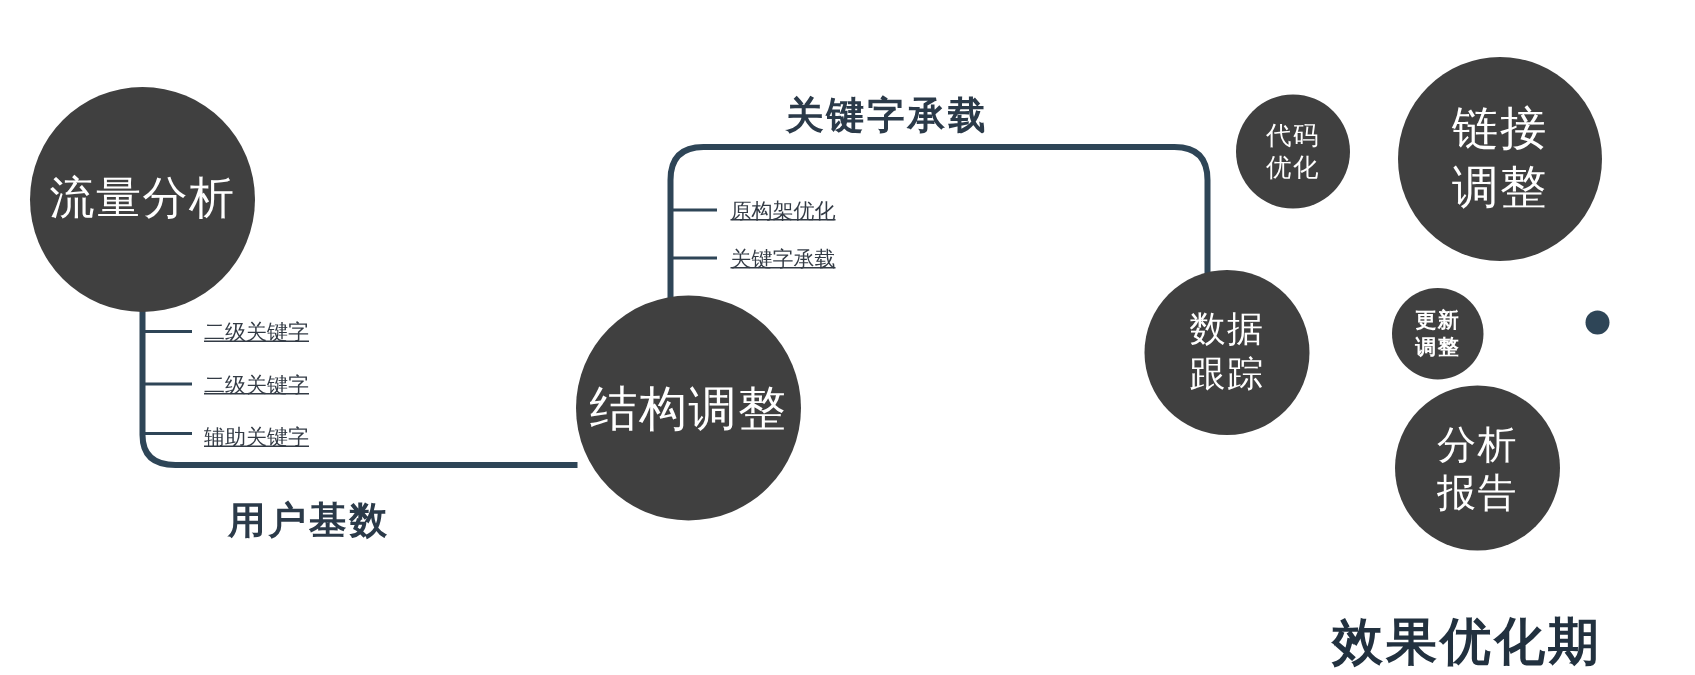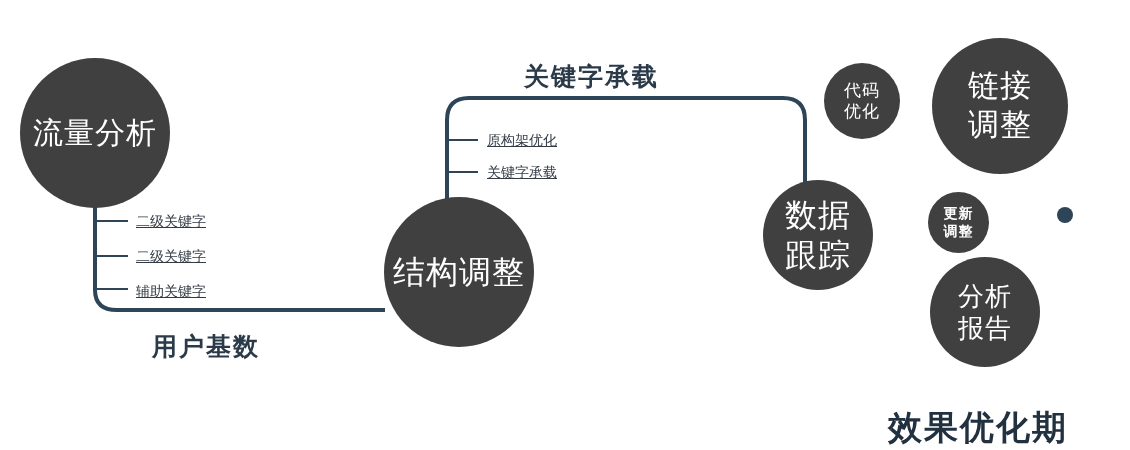--- a/index.html
+++ b/index.html
@@ -30,21 +30,21 @@
     align-items: center;
     justify-content: center;
     text-align: center;
     white-space: pre-line;
     line-height: 1.25;
     z-index: 2;
     letter-spacing: 1px;
   }
   .node-traffic   { left: 20px;  top: 58px;  width: 150px; height: 150px; font-size: 30px; }
   .node-structure { left: 384px; top: 197px; width: 150px; height: 150px; font-size: 32px; }
-  .node-tracking  { left: 763px; top: 180px; width: 110px; height: 110px; font-size: 32px; }
+  .node-tracking  { left: 763px; top: 180px; width: 110px; height: 110px; font-size: 24px; }
   .node-code      { left: 824px; top: 63px;  width: 76px;  height: 76px;  font-size: 17px; }
   .node-link      { left: 932px; top: 38px;  width: 136px; height: 136px; font-size: 31px; }
   .node-update    { left: 928px; top: 192px; width: 61px;  height: 61px;  font-size: 14px; font-weight: bold; }
   .node-report    { left: 930px; top: 257px; width: 110px; height: 110px; font-size: 26px; }
   .dot-marker {
     position: absolute;
     left: 1057px; top: 207px;
     width: 16px; height: 16px;
     border-radius: 50%;
     background: #2e4557;

